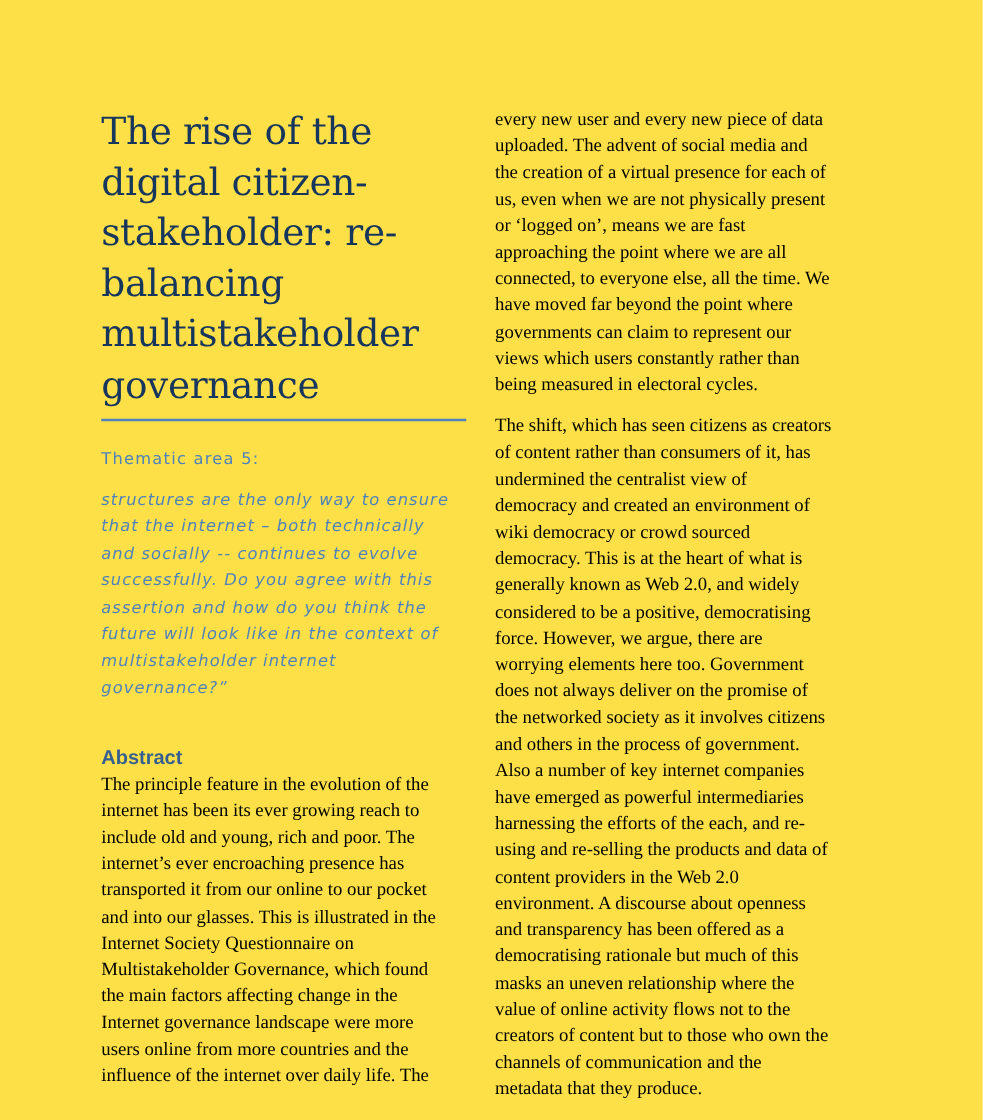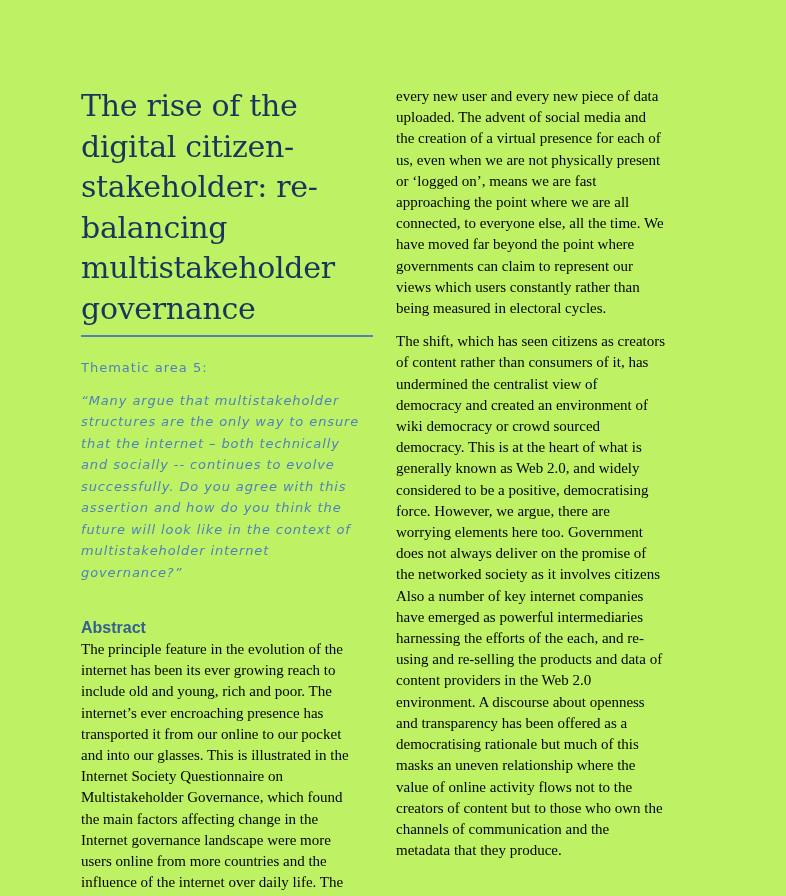--- a/index.html
+++ b/index.html
@@ -11,21 +11,21 @@
       width: 786px;
       height: 896px;
       position: relative;
       overflow: hidden;
     }
     .page {
       position: absolute;
       left: 0; top: 0;
       width: 786px;
       height: 896px;
-      background: #bef264;
+      background: #fde047;
     }
     .left-col {
       position: absolute;
       left: 81px;
       top: 86px;
       width: 292px;
     }
     .right-col {
       position: absolute;
       left: 396px;
@@ -96,21 +96,20 @@
       <span style="display:block">stakeholder: re-</span>
       <span style="display:block">balancing</span>
       <span style="display:block">multistakeholder</span>
       <span style="display:block">governance</span>
     </h1>
     <div class="title-rule"></div>
 
     <p class="thematic">Thematic area 5:</p>
 
     <p class="quote">
-      <span class="line">“Many argue that multistakeholder</span>
       <span class="line">structures are the only way to ensure</span>
       <span class="line">that the internet – both technically</span>
       <span class="line">and socially -- continues to evolve</span>
       <span class="line">successfully. Do you agree with this</span>
       <span class="line">assertion and how do you think the</span>
       <span class="line">future will look like in the context of</span>
       <span class="line">multistakeholder internet</span>
       <span class="line">governance?”</span>
     </p>
 
@@ -151,20 +150,21 @@
       <span class="line">undermined the centralist view of</span>
       <span class="line">democracy and created an environment of</span>
       <span class="line">wiki democracy or crowd sourced</span>
       <span class="line">democracy. This is at the heart of what is</span>
       <span class="line">generally known as Web 2.0, and widely</span>
       <span class="line">considered to be a positive, democratising</span>
       <span class="line">force.  However, we argue, there are</span>
       <span class="line">worrying elements here too.  Government</span>
       <span class="line">does not always deliver on the promise of</span>
       <span class="line">the networked society as it involves citizens</span>
+      <span class="line">and others in the process of government.</span>
       <span class="line">Also a number of key internet companies</span>
       <span class="line">have emerged as powerful intermediaries</span>
       <span class="line">harnessing the efforts of the each, and re-</span>
       <span class="line">using and re-selling the products and data of</span>
       <span class="line">content providers in the Web 2.0</span>
       <span class="line">environment. A discourse about openness</span>
       <span class="line">and transparency has been offered as a</span>
       <span class="line">democratising rationale but much of this</span>
       <span class="line">masks an uneven relationship where the</span>
       <span class="line">value of online activity flows not to the</span>

